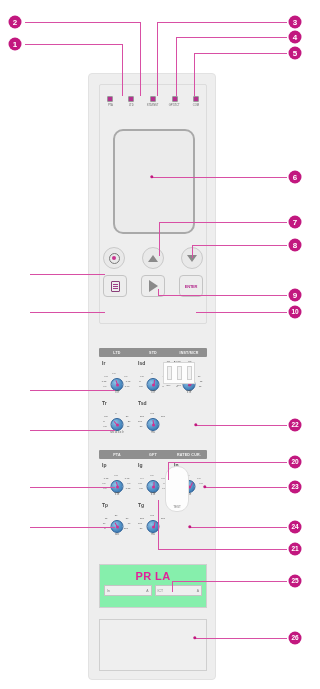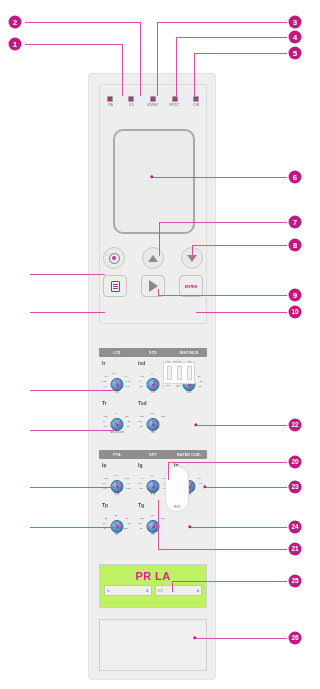--- a/index.html
+++ b/index.html
@@ -186,21 +186,21 @@
     border-radius:11px;
     display:flex; align-items:flex-end; justify-content:center;
   }
   .test-port .cap { font-size:3px; color:#777; margin-bottom:2px; }
 
   
   .nameplate {
     position:absolute; left:10px; top:490px;
     width:108px; height:44px;
     border:1px solid #cfcfcf;
-    background:#bef264;
+    background:#86efac;
   }
   .brand {
     text-align:center; margin-top:5px;
     font-size:11px; font-weight:bold; color:#e0219a;
     letter-spacing:0.4px;
   }
   .fields { display:flex; gap:3px; padding:3px 4px 0 4px; }
   .field {
     flex:1; height:11px;
     border:0.8px solid #c4c4c4; background:#efefef;

